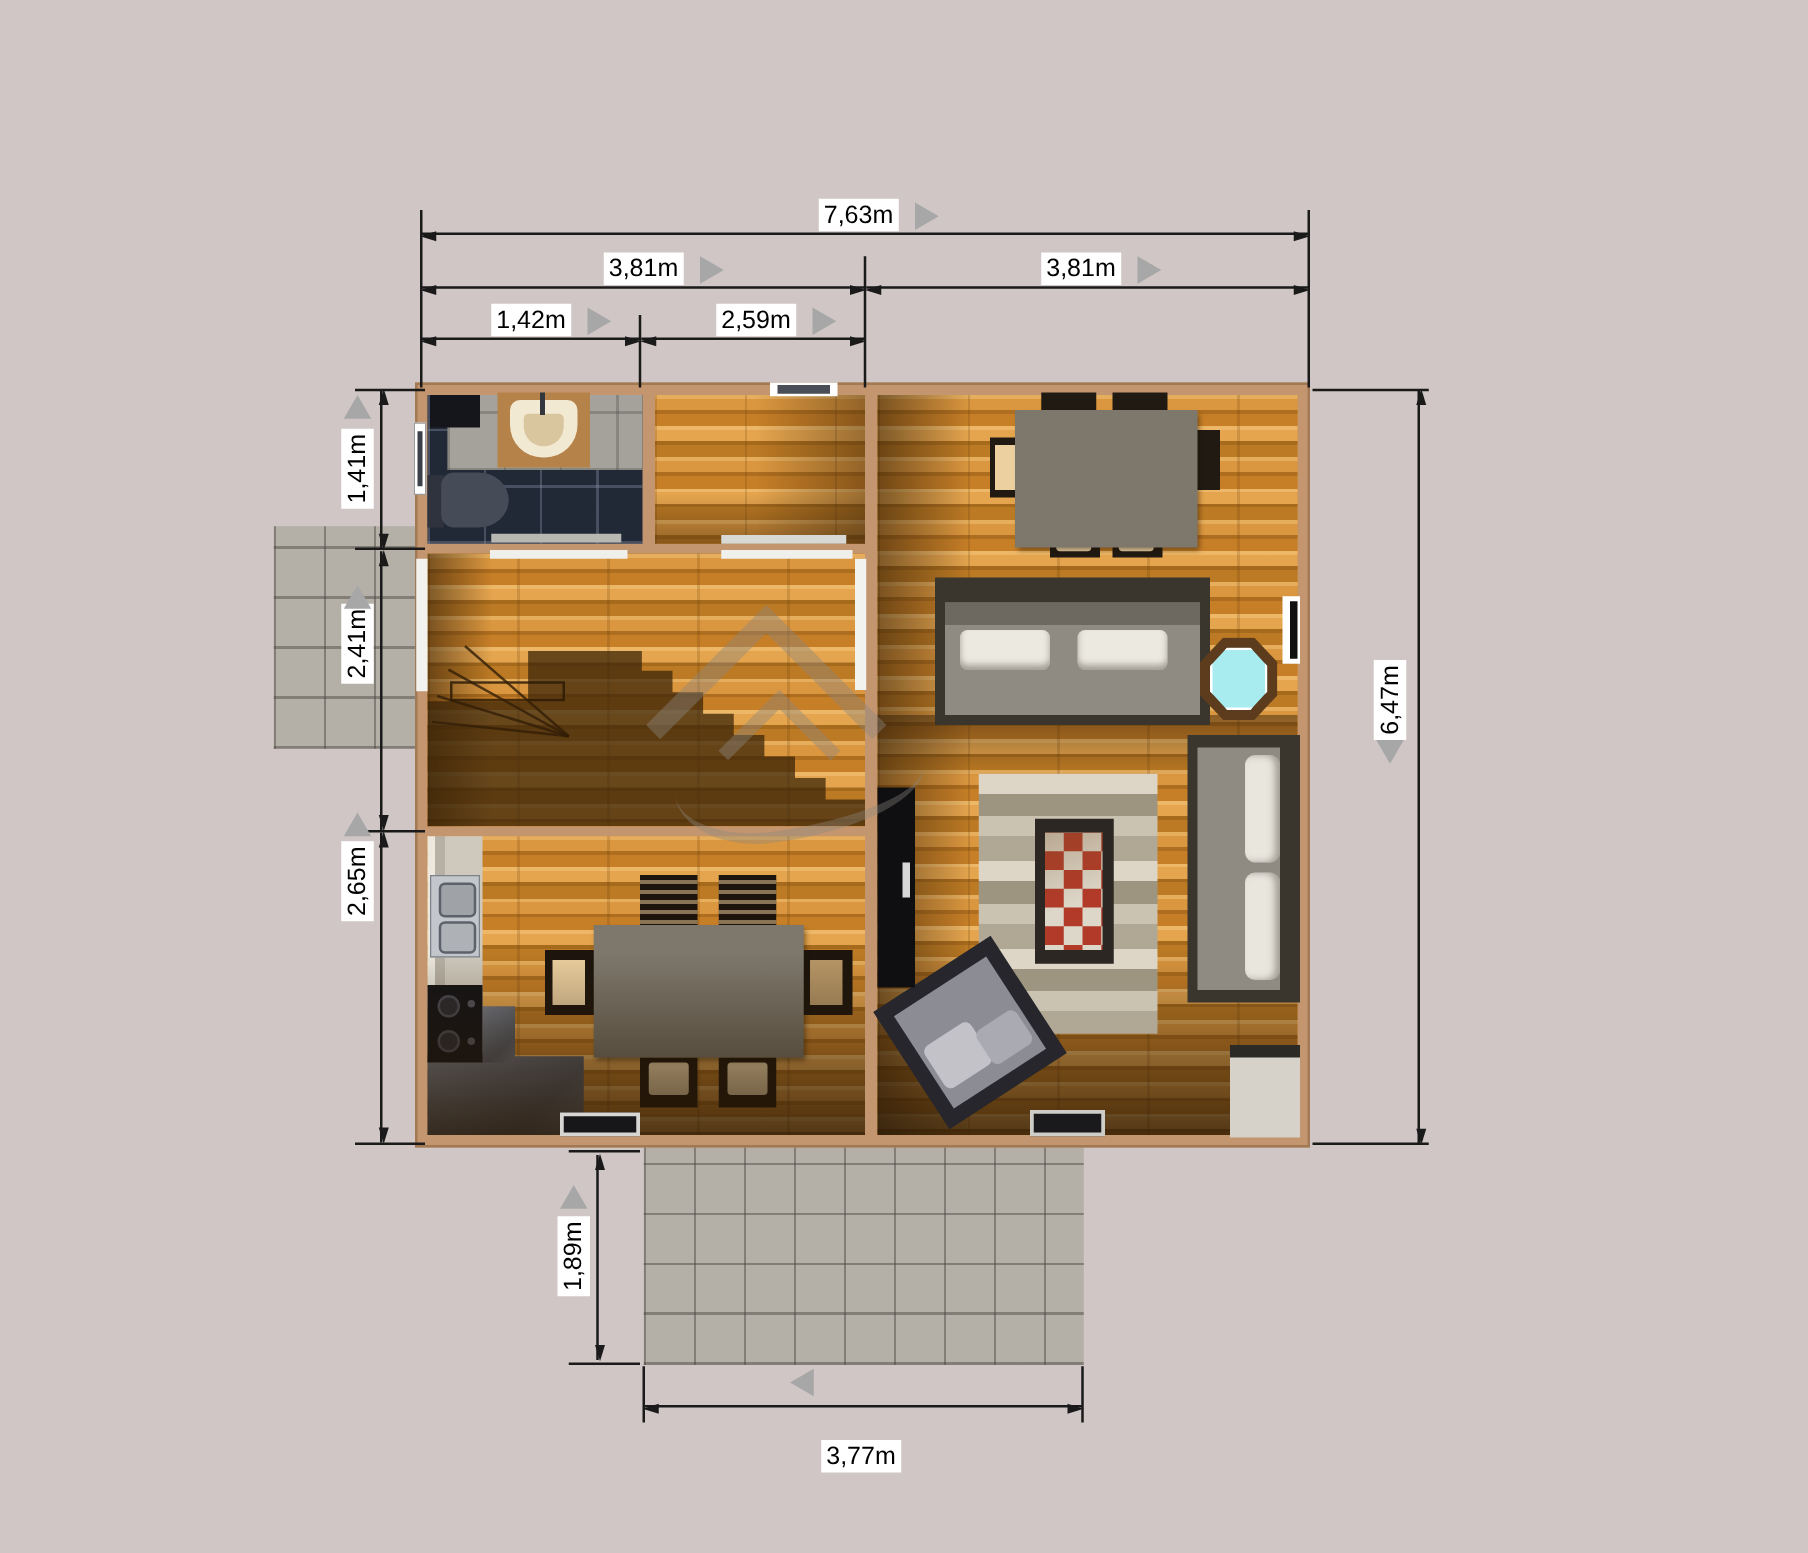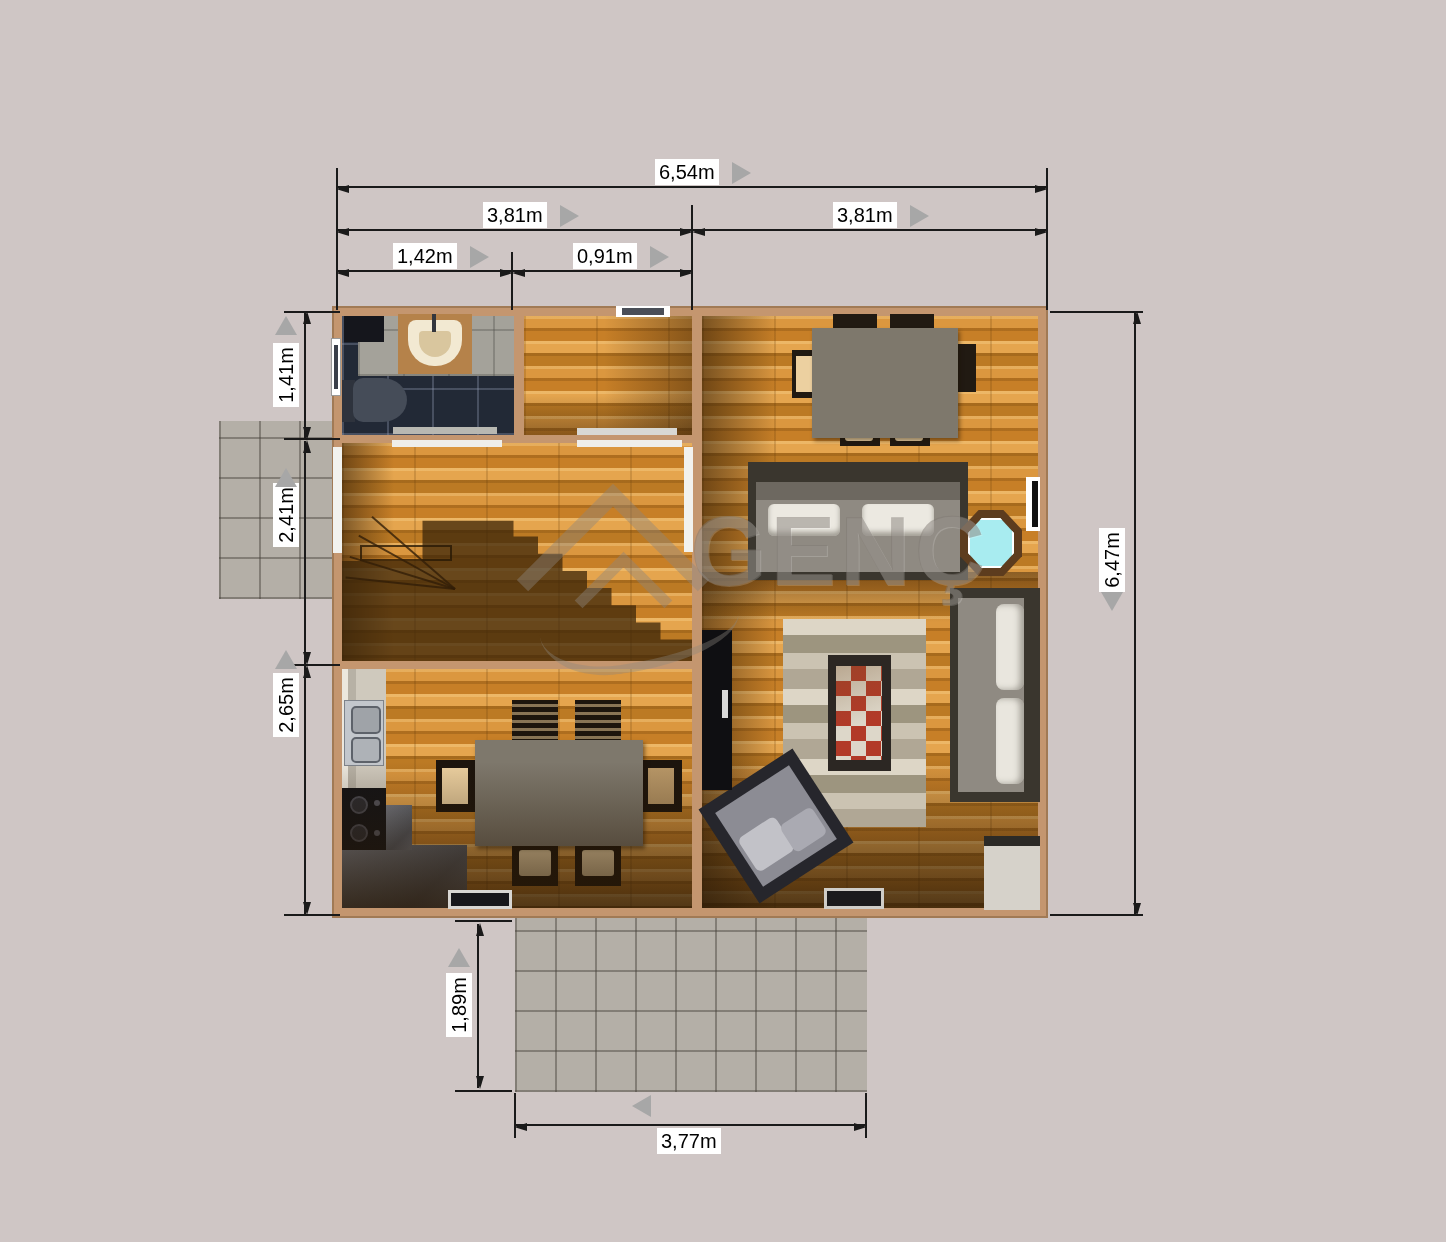--- a/index.html
+++ b/index.html
@@ -188,21 +188,20 @@
   </div>
 
   <div class="abs" style="left:824px;top:888px;width:60px;height:21px;background:#1a1a1c;border:3px solid #cfcdc8;box-sizing:border-box;z-index:16;"></div>
   <div class="abs" style="left:984px;top:836px;width:56px;height:74px;background:#d6d2ca;z-index:16;">
     <div style="position:absolute;left:0;top:0;width:56px;height:10px;background:#2c2a26;"></div>
   </div>
 
   <div class="wm chev" style="left:545px;top:512px;width:120px;height:120px;border-top:16px solid rgba(140,134,126,.42);border-left:16px solid rgba(140,134,126,.42);"></div>
   <div class="wm chev" style="left:589px;top:566px;width:58px;height:58px;border-top:11px solid rgba(140,134,126,.42);border-left:11px solid rgba(140,134,126,.42);"></div>
   <div class="wm" style="left:540px;top:592px;width:200px;height:70px;border-bottom:9px solid rgba(140,134,126,.38);border-radius:0 0 100% 60% / 0 0 90% 100%;transform:rotate(-8deg);"></div>
-  <div class="wm wm-brand" style="left:690px;top:502px;">GENÇ</div>
 
   <div class="wit" style="left:336px;top:168px;width:2px;height:142px;"></div>
   <div class="wit" style="left:1046px;top:168px;width:2px;height:142px;"></div>
   <div class="wit" style="left:691px;top:205px;width:2px;height:105px;"></div>
   <div class="wit" style="left:511px;top:252px;width:2px;height:58px;"></div>
   <div class="wit" style="left:284px;top:311px;width:56px;height:2px;"></div>
   <div class="wit" style="left:284px;top:438px;width:56px;height:2px;"></div>
   <div class="wit" style="left:284px;top:664px;width:56px;height:2px;"></div>
   <div class="wit" style="left:284px;top:914px;width:56px;height:2px;"></div>
   <div class="wit" style="left:1050px;top:311px;width:93px;height:2px;"></div>
@@ -250,46 +249,46 @@
   </div>
   <div class="dlv" style="left:477px;top:924px;height:164px;">
     <div class="ah ah-u"></div>
       <div class="ah ah-d"></div>
   </div>
   <div class="dlh" style="left:515px;top:1124px;width:351px;">
     <div class="ah ah-l"></div>
       <div class="ah ah-r"></div>
   </div>
 
-  <div class="dlabel" style="left:655px;top:159px;">6,54m</div>
+  <div class="dlabel" style="left:655px;top:159px;">7,63m</div>
   <div class="tri-r" style="left:732px;top:162px;"></div>
 
   <div class="dlabel" style="left:483px;top:202px;">3,81m</div>
   <div class="tri-r" style="left:560px;top:205px;"></div>
 
   <div class="dlabel" style="left:833px;top:202px;">3,81m</div>
   <div class="tri-r" style="left:910px;top:205px;"></div>
 
   <div class="dlabel" style="left:393px;top:243px;">1,42m</div>
   <div class="tri-r" style="left:470px;top:246px;"></div>
 
-  <div class="dlabel" style="left:573px;top:243px;">0,91m</div>
+  <div class="dlabel" style="left:573px;top:243px;">2,59m</div>
   <div class="tri-r" style="left:650px;top:246px;"></div>
 
   <div class="dlabel v" style="left:254px;top:362px;">1,41m</div>
   <div class="tri-u" style="left:275px;top:316px;"></div>
 
   <div class="dlabel v" style="left:254px;top:502px;">2,41m</div>
   <div class="tri-u" style="left:275px;top:468px;"></div>
 
   <div class="dlabel v" style="left:254px;top:692px;">2,65m</div>
   <div class="tri-u" style="left:275px;top:650px;"></div>
 
   <div class="dlabel v" style="left:1080px;top:547px;">6,47m</div>
   <div class="tri-d" style="left:1101px;top:592px;"></div>
 
   <div class="dlabel v" style="left:427px;top:992px;">1,89m</div>
   <div class="tri-u" style="left:448px;top:948px;"></div>
 
-  <div class="dlabel" style="left:657px;top:1128px;">3,77m</div>
+  <div class="dlabel" style="left:657px;top:1152px;">3,77m</div>
   <div class="tri-l" style="left:632px;top:1095px;"></div>
 
 </div>
 
 </body></html>

